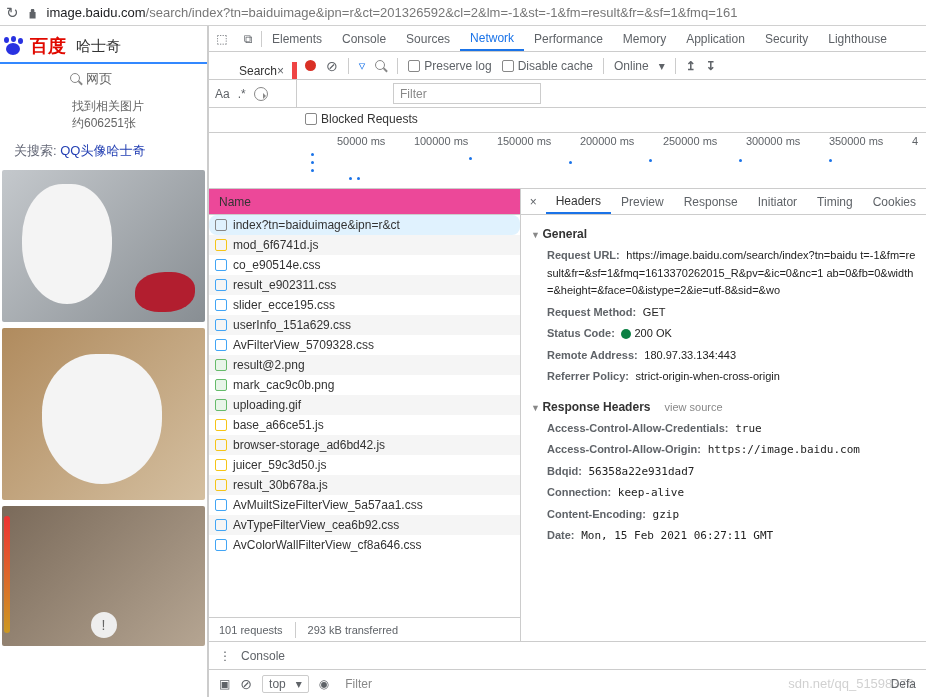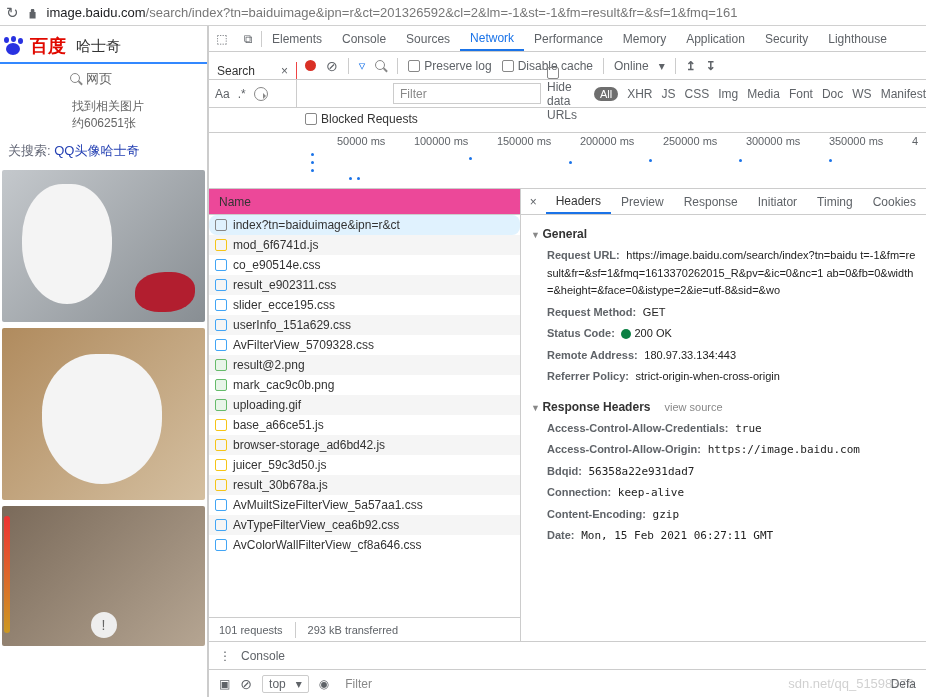--- a/index.html
+++ b/index.html
@@ -15,40 +15,40 @@
 .paw { width: 22px; height: 22px; position: relative; }
 .paw::before { content:""; position:absolute; left:4px; top:8px; width:14px; height:12px; background:#2932e1; border-radius:50%; }
 .paw::after { content:""; position:absolute; left:2px; top:2px; width:5px; height:6px; background:#2932e1; border-radius:50%; box-shadow: 7px -1px 0 #2932e1, 14px 1px 0 #2932e1; }
 .baidu { font-size: 18px; font-weight: bold; color: #e10900; }
 .sch { font-size: 15px; color: #333; margin-left: 4px; }
 .subnav { display: flex; align-items: center; gap: 4px; padding: 6px 0 6px 70px; color: #666; font-size: 13px; }
 .mag { width: 12px; height: 12px; position: relative; }
 .mag::before { content:""; position:absolute; width:8px; height:8px; border:1.5px solid #888; border-radius:50%; }
 .mag::after { content:""; position:absolute; width:5px; height:1.5px; background:#888; transform:rotate(45deg); left:8px; top:9px; }
 .stats { padding: 4px 0 4px 72px; font-size: 12px; color: #666; line-height: 1.4; }
-.rel { padding: 6px 0 10px 8px; font-size: 13px; }
+.rel { padding: 6px 0 10px 14px; font-size: 13px; }
 .rel a { color: #2440b3; text-decoration: none; }
 .thumbs { display: flex; flex-direction: column; gap: 6px; padding: 0 2px; }
 .thumb { background: linear-gradient(135deg,#6b7d91,#a8b4c0); border-radius: 2px; position: relative; overflow: hidden; }
 .th1 { height: 152px; background: linear-gradient(135deg,#c4c8cc,#888e93); }
 .th1::after { content:""; position:absolute; right:10px; bottom:10px; width:60px; height:40px; background:#b21e2f; border-radius:50% 40% 50% 40%; }
 .th2 { height: 172px; background: linear-gradient(135deg,#b08b5e,#d4bfa0); }
 .th3 { height: 140px; background: linear-gradient(135deg,#7a6a5a,#b5a592); display:flex; align-items:flex-end; justify-content:center; }
 .th3::after { content:"!"; width:26px; height:26px; background:#eee; border-radius:50%; display:flex; align-items:center; justify-content:center; margin-bottom:8px; color:#666; font-size:14px; }
 .dog { position:absolute; background:#f4f4f4; border-radius:45% 45% 50% 50%; }
 .th1 .dog { left:20px; top:14px; width:90px; height:120px; }
 .th2 .dog { left:40px; top:26px; width:120px; height:130px; }
 .rbar { position:absolute; left:2px; top:10px; width:6px; height:84%; background:linear-gradient(#e33,#c92); border-radius:3px; }
 .dev { flex: 1; display: flex; flex-direction: column; min-width: 0; border-left: 1px solid #ccc; }
 .dtabs { display: flex; align-items: center; height: 26px; border-bottom: 1px solid #ccc; font-size: 12px; color: #5f6368; }
 .dtabs .ico { width: 26px; text-align: center; color: #5f6368; }
 .dtabs .tab { padding: 0 10px; height: 100%; display: flex; align-items: center; cursor: pointer; }
 .dtabs .tab.on { color: #1a73e8; border-bottom: 2px solid #1a73e8; }
 .sbar { display: flex; height: 28px; border-bottom: 1px solid #ccc; }
-.sleft { width: 88px; display: flex; align-items: center; justify-content: space-between; padding: 0 8px; border-right: 1px solid #ef4444; margin-top: 10px; }
+.sleft { width: 88px; display: flex; align-items: center; justify-content: flex-end; padding: 0 8px; border-right: 5px solid #ef4444; margin-top: 10px; }
 .sleft .x { color: #5f6368; }
 .saa { width: 88px; display: flex; align-items: center; gap: 8px; padding: 0 6px; border-right: 1px solid #ccc; color: #5f6368; }
 .sop { flex: 1; display: flex; align-items: center; gap: 10px; padding: 0 8px; color: #5f6368; }
 .rec { width: 11px; height: 11px; background: #d93025; border-radius: 50%; }
 .npt { color: #5f6368; font-size: 14px; }
 .funnel { color: #1a73e8; font-size: 13px; }
 .chk { width: 12px; height: 12px; border: 1px solid #888; border-radius: 2px; display: inline-block; vertical-align: middle; margin-right: 4px; }
 .sep { width: 1px; height: 16px; background: #ccc; }
 .fbar { display: flex; height: 28px; border-bottom: 1px solid #ccc; }
 .fin { width: 148px; border: 1px solid #ccc; margin: 3px 6px 3px 96px; padding: 0 6px; font-size: 12px; color: #888; display:flex; align-items:center; }
@@ -172,33 +172,20 @@
         </div>
       </div>
 
       <div class="fbar">
         <div class="saa">
           <span>Aa</span>
           <span>.*</span>
           <span class="refcircle"></span>
         </div>
         <div class="fin">Filter</div>
-        <div class="ftags">
-          <label><span class="chk"></span><span>Hide data URLs</span></label>
-          <span class="pill">All</span>
-          <span>XHR</span>
-          <span>JS</span>
-          <span>CSS</span>
-          <span>Img</span>
-          <span>Media</span>
-          <span>Font</span>
-          <span>Doc</span>
-          <span>WS</span>
-          <span>Manifest</span>
-        </div>
       </div>
 
       <div class="block">
           <span class="chk"></span>
           <span>Blocked Requests</span>
         </div>
 
       <div class="tl">
         <div class="ticks">
           <span>50000 ms</span>

